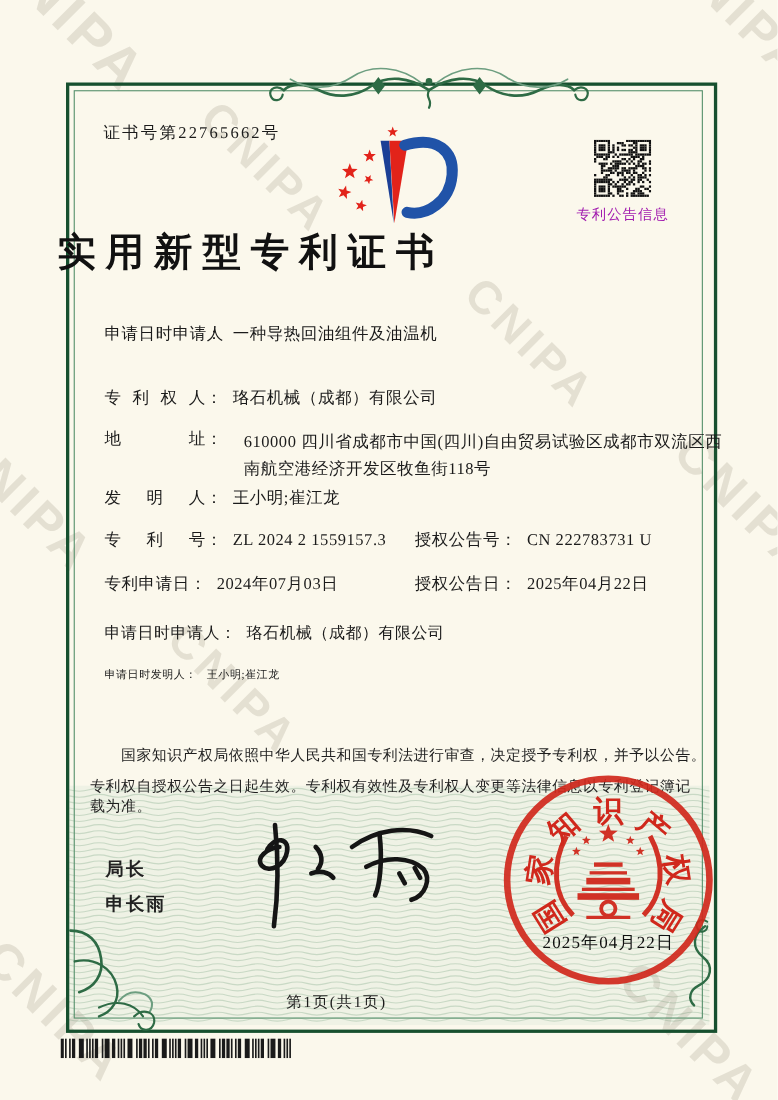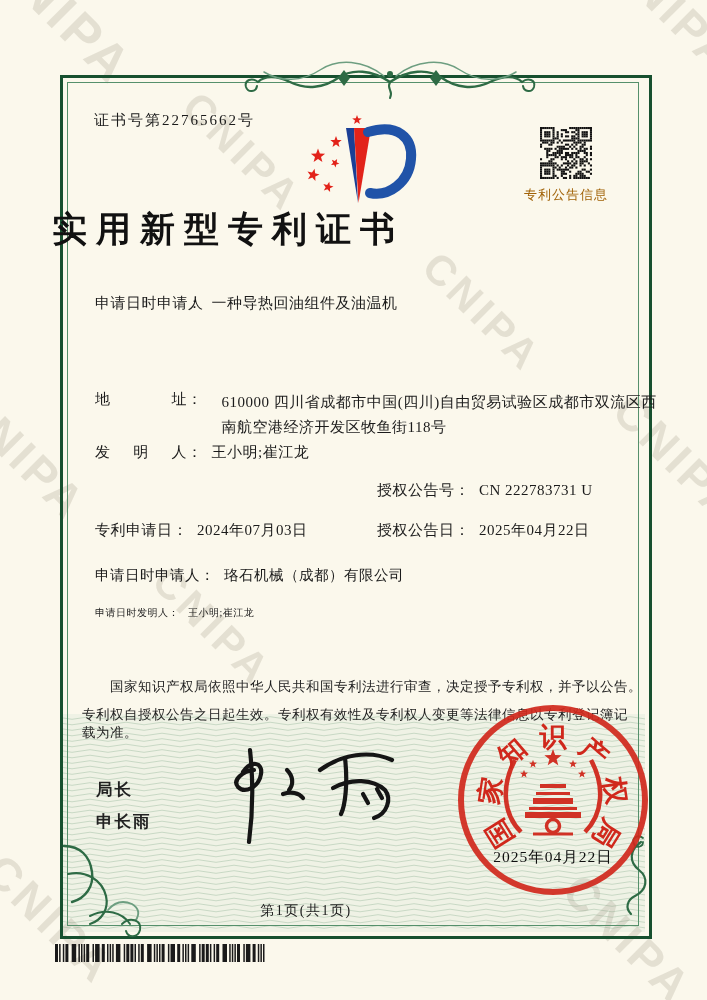--- a/index.html
+++ b/index.html
@@ -7,21 +7,21 @@
         font-family:"Liberation Serif","DejaVu Serif",serif;color:#1b1b1b;}
   .wm{position:absolute;font-family:"Liberation Sans","DejaVu Sans",sans-serif;font-weight:bold;
       color:#8d8470;opacity:.20;transform:rotate(45deg);letter-spacing:4px;z-index:2;user-select:none;}
   .waves{position:absolute;left:63px;top:714px;z-index:1;}
   .frame-outer{position:absolute;left:60px;top:75px;width:586px;height:858px;border:3px solid #17502f;z-index:3;pointer-events:none;}
   .frame-inner{position:absolute;left:67px;top:82px;width:570px;height:842px;border:1px solid #55906b;z-index:3;pointer-events:none;}
   .art{position:absolute;z-index:3;pointer-events:none;}
   .content{position:absolute;z-index:4;}
   .cert-no{left:94px;top:111px;font-size:15px;letter-spacing:2px;}
   .qr{left:540px;top:127px;}
-  .qr-label{left:518px;top:186px;width:96px;text-align:center;font-size:13px;letter-spacing:1px;color:#a16207;}
+  .qr-label{left:518px;top:186px;width:96px;text-align:center;font-size:13px;letter-spacing:1px;color:#a21caf;}
   .title{left:52px;top:206px;width:588px;text-align:left;font-size:35px;font-weight:700;letter-spacing:9px;color:#111;}
   .row{left:95px;font-size:15px;white-space:nowrap;letter-spacing:.5px;}
   .lbl6{display:inline-block;width:92px;text-align:justify;text-align-last:justify;}
   .val{margin-left:9px;}
   .row-address{white-space:normal;}
   .row-address .lbl6{vertical-align:top;}
   .row-address .val{display:inline-block;width:436px;vertical-align:top;line-height:25px;margin-left:19px;}
   .col2{left:377px;}
   .stmt{left:82px;width:552px;font-size:13.5px;letter-spacing:.5px;color:#1f1f1f;}
   .stmt.l1{top:678px;padding-left:28px;}
@@ -463,25 +463,31 @@
       <rect x="47.84" y="49.92" width="2.08" height="2.08" fill="#111"></rect>
     </svg>
   <div class="content qr-label">专利公告信息</div>
 
   <div class="content cert-no">证书号第22765662号</div>
   <div class="content title">实用新型专利证书</div>
 
   <div class="content row" style="top:294px;">
     <span class="lbl6">申请日时申请人</span><span>：</span><span class="val">一种导热回油组件及油温机</span>
   </div>
+  <div class="content row" style="top:352px;">
+    <span class="lbl6">专利权人</span><span>：</span><span class="val">珞石机械（成都）有限公司</span>
+  </div>
   <div class="content row row-address" style="top:390px;">
     <span class="lbl6">地址</span><span>：</span><span class="val">610000 四川省成都市中国(四川)自由贸易试验区成都市双流区西南航空港经济开发区牧鱼街118号</span>
   </div>
   <div class="content row" style="top:443px;">
     <span class="lbl6">发明人</span><span>：</span><span class="val">王小明;崔江龙</span>
+  </div>
+  <div class="content row" style="top:481px;">
+    <span class="lbl6">专利号</span><span>：</span><span class="val">ZL 2024 2 1559157.3</span>
   </div>
   <div class="content row col2" style="top:481px;">
     <span>授权公告号</span><span>：</span><span class="val">CN 222783731 U</span>
   </div>
   <div class="content row" style="top:521px;">
     <span>专利申请日</span><span>：</span><span class="val">2024年07月03日</span>
   </div>
   <div class="content row col2" style="top:521px;">
     <span>授权公告日</span><span>：</span><span class="val">2025年04月22日</span>
   </div>

